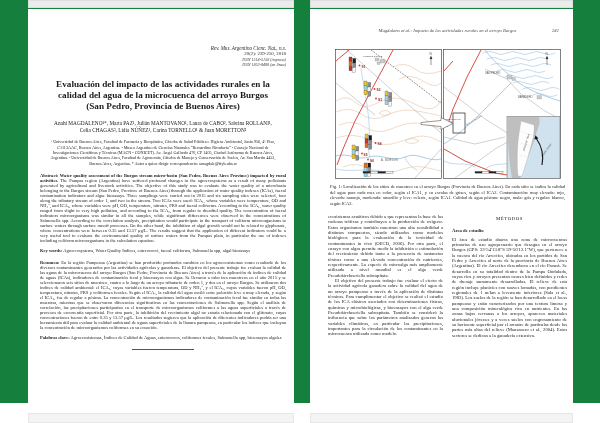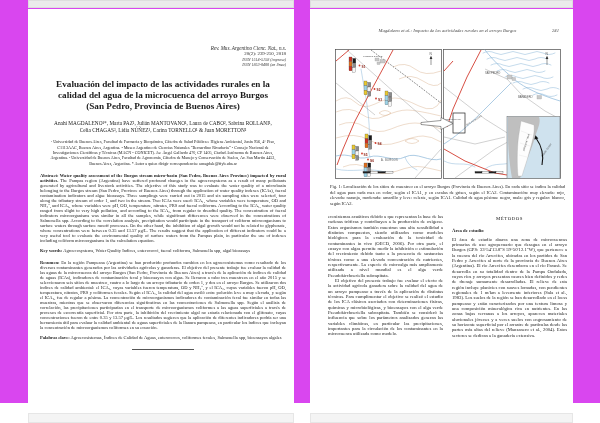--- a/index.html
+++ b/index.html
@@ -1,17 +1,17 @@
 <!DOCTYPE html>
 <html><head>
 <meta charset="utf-8">
 <style>
   html,body{margin:0;padding:0;background:#ffffff;}
   body{width:600px;height:423px;overflow:hidden;font-family:"Liberation Serif", serif;color:#1c1c1c;-webkit-text-size-adjust:none;}
-  .stage{position:relative;width:600px;height:403px;background:#d946ef;}
+  .stage{position:relative;width:600px;height:403px;background:#15803d;}
   .edge{position:absolute;background:#ebebeb;border:0.5px solid #dedede;box-sizing:border-box;}
   .edge.bottom{background:#f4f4f4;border-color:#e6e6e6;}
   .page{position:absolute;top:9px;height:404px;background:#fff;box-sizing:border-box;}
   .page-left{left:28px;width:266px;padding:36px 8px 0 12px;}
   .page-right{left:310px;width:263px;padding:19px 6px 0 18px;}
 
   
   .jref{text-align:right;margin-bottom:11px;color:#2a2a2a;}
   .jref .l1{font-style:italic;font-size:5.1px;line-height:6.2px;}
   .jref .l2{font-size:4.9px;line-height:6px;}

